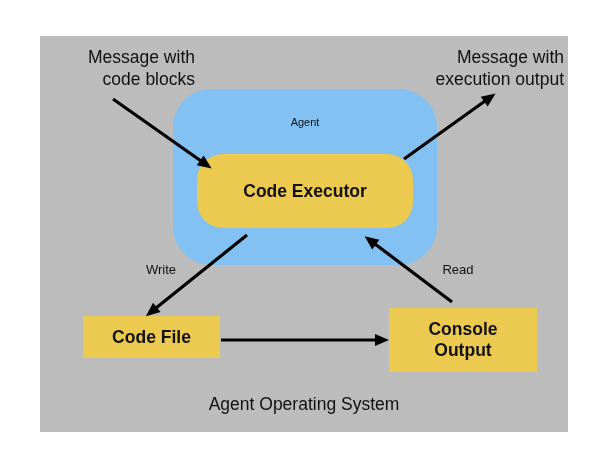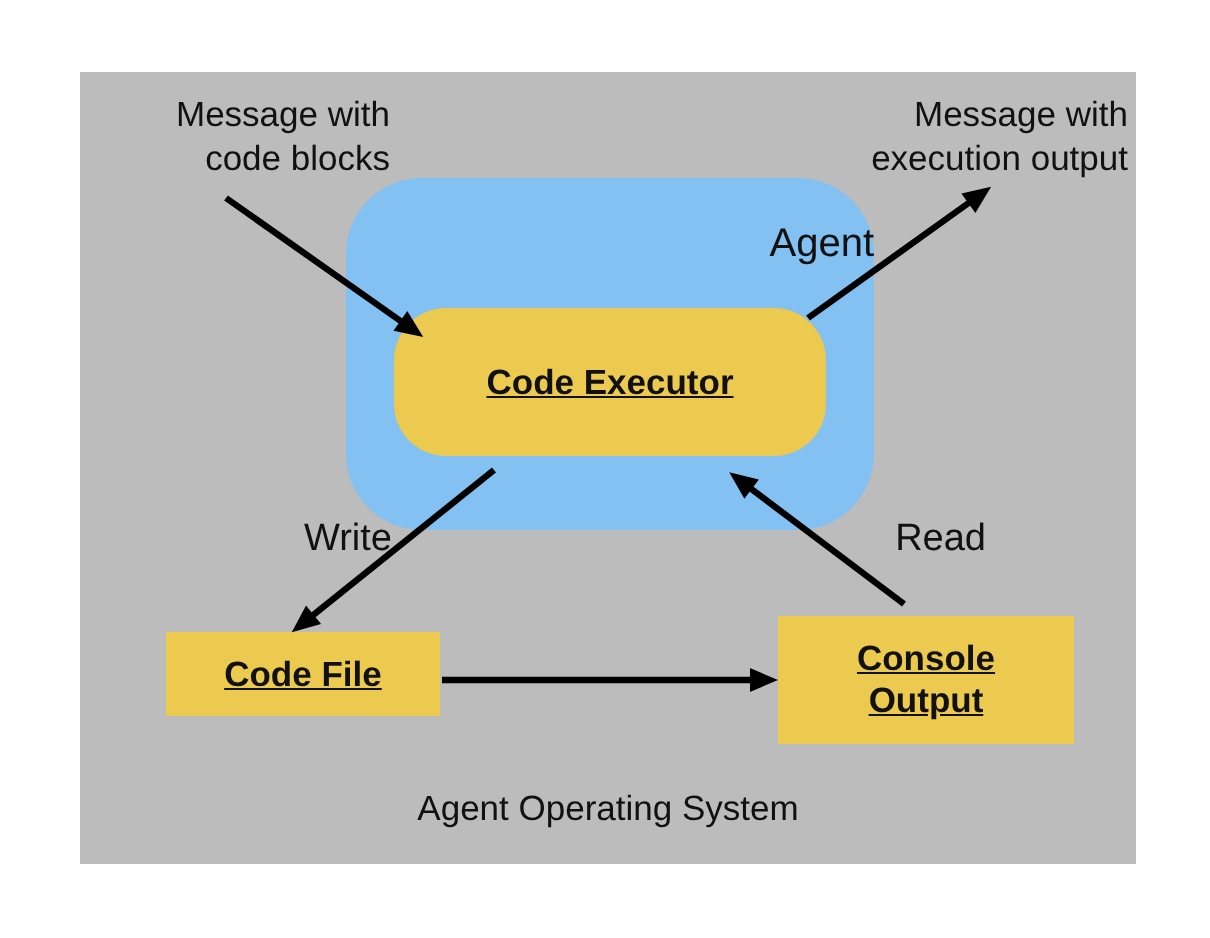--- a/index.html
+++ b/index.html
@@ -30,35 +30,34 @@
     position: absolute;
     left: 173px; top: 89px;
     width: 264px; height: 176px;
     background: var(--agent-bg);
     border-radius: 38px;
   }
   .agent-label {
     position: absolute;
     left: 173px; top: 111px;
     width: 264px;
-    text-align: right;
-    font-size: 20px;
+    text-align: center;
+    font-size: 11px;
     line-height: 22px;
   }
   .node {
     position: absolute;
     background: var(--node-bg);
     display: flex;
     align-items: center;
     justify-content: center;
     text-align: center;
     font-weight: bold;
     font-size: 17.5px;
     line-height: 21px;
-    text-decoration: underline;
   }
   .node-executor {
     left: 197px; top: 154px;
     width: 216px; height: 74px;
     border-radius: 26px;
   }
   .node-code-file {
     left: 83px; top: 316px;
     width: 137px; height: 42px;
   }
@@ -72,22 +71,22 @@
     top: 46px;
     text-align: right;
     font-size: 17.5px;
     line-height: 22px;
     white-space: pre-line;
   }
   .annotation-in  { left: 39px; }
   .annotation-out { left: 408px; }
   .edge-label {
     position: absolute;
-    text-align: right;
-    font-size: 19px;
+    text-align: center;
+    font-size: 13px;
     line-height: 20px;
   }
   .edge-label-write   { left: 126px; top: 260px; width: 70px; }
   .edge-label-read    { left: 423px; top: 260px; width: 70px; }
   .edge-label-execute { left: 260px; top: 311px; width: 90px; }
   .os-label {
     position: absolute;
     left: 40px; top: 393px;
     width: 528px;
     text-align: center;

